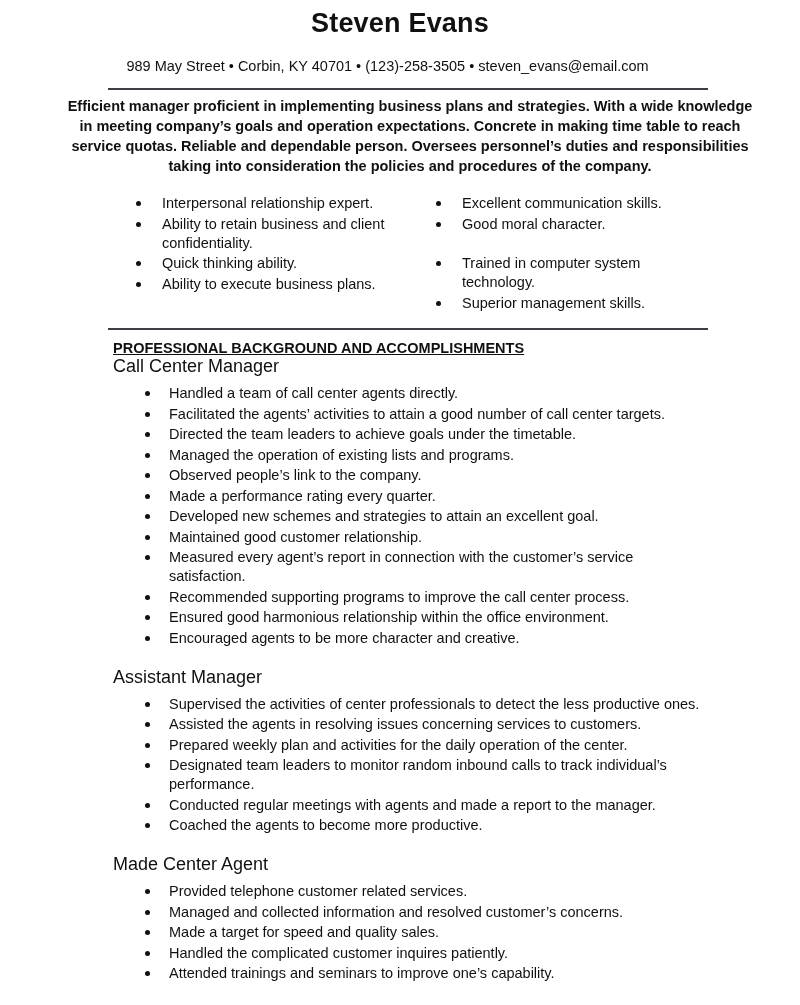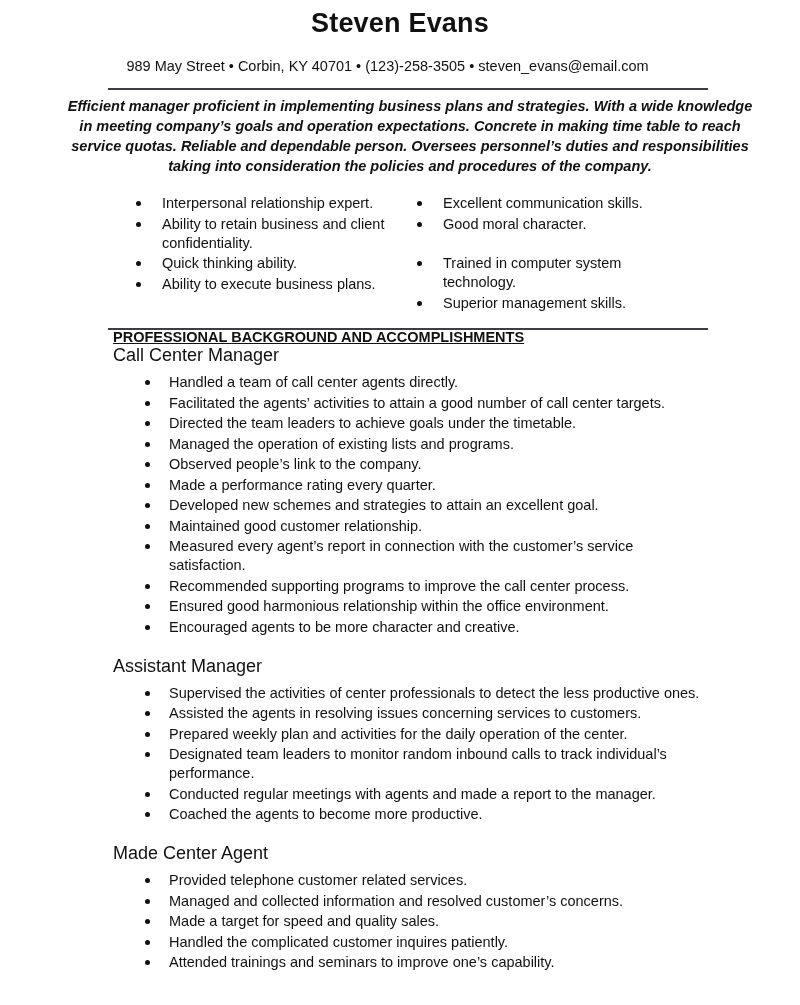--- a/index.html
+++ b/index.html
@@ -6,25 +6,25 @@
   body { width: 800px; height: 1005px; position: relative; overflow: hidden;
          font-family: "Liberation Sans", "DejaVu Sans", sans-serif; color: #111; }
   .name { position: absolute; top: 8px; left: 0; width: 800px; text-align: center;
           font-size: 27px; font-weight: bold; letter-spacing: 0.2px; }
   .contact { position: absolute; top: 58px; left: 0; width: 775px; text-align: center;
              font-size: 14.5px; }
   .rule { position: absolute; left: 108px; width: 600px; height: 2px; background: #3c4046; }
   .rule.top { top: 88px; }
   .rule.mid { top: 328px; }
   .summary { position: absolute; top: 96px; left: 60px; width: 700px; text-align: center;
-             font-size: 14.5px; font-weight: bold; font-style: italic; line-height: 20px; }
+             font-size: 14.5px; font-weight: bold; line-height: 20px; }
   .skills { position: absolute; top: 194px; left: 0; width: 800px; }
   .skill-col { position: absolute; top: 0; }
   .skill-col.left { left: 128px; width: 280px; }
-  .skill-col.right { left: 409px; width: 280px; }
+  .skill-col.right { left: 428px; width: 280px; }
   .bullet-item { position: relative; padding-left: 34px; font-size: 14.5px; line-height: 19px; margin-bottom: 1.5px; }
   .bullet-item .dot { position: absolute; left: 8px; top: 7px; width: 5px; height: 5px; border-radius: 50%; background: #111; }
   .skill-col.right .gap { height: 19px; }
   .section { position: absolute; left: 113px; width: 600px; }
   .section-title { font-size: 14.5px; font-weight: bold; text-decoration: underline; line-height: 18px; }
   .job-title { font-size: 18px; font-weight: normal; line-height: 19px; }
   .job-list { margin: 8px; padding: 0; list-style: none; }
   .job-list .bullet-item { padding-left: 48px; margin-bottom: 1.5px; }
   .job-list .bullet-item .dot { left: 24px; }
   .job-gap { height: 12px; }
@@ -49,21 +49,21 @@
     <div class="bullet-item"><span class="dot"></span><span>Excellent communication skills.</span></div>
     <div class="bullet-item"><span class="dot"></span><span>Good moral character.</span></div>
     <div class="gap"></div>
     <div class="bullet-item"><span class="dot"></span><span>Trained in computer system technology.</span></div>
     <div class="bullet-item"><span class="dot"></span><span>Superior management skills.</span></div>
   </div>
 </div>
 
 <div class="rule mid"></div>
 
-<div class="section" style="top:328px;">
+<div class="section" style="top:339px;">
   <div class="section-title">PROFESSIONAL BACKGROUND AND ACCOMPLISHMENTS</div>
 
   <div class="job-title">Call Center Manager</div>
   <ul class="job-list">
     <li class="bullet-item"><span class="dot"></span><span>Handled a team of call center agents directly.</span></li>
     <li class="bullet-item"><span class="dot"></span><span>Facilitated the agents’ activities to attain a good number of call center targets.</span></li>
     <li class="bullet-item"><span class="dot"></span><span>Directed the team leaders to achieve goals under the timetable.</span></li>
     <li class="bullet-item"><span class="dot"></span><span>Managed the operation of existing lists and programs.</span></li>
     <li class="bullet-item"><span class="dot"></span><span>Observed people’s link to the company.</span></li>
     <li class="bullet-item"><span class="dot"></span><span>Made a performance rating every quarter.</span></li>

